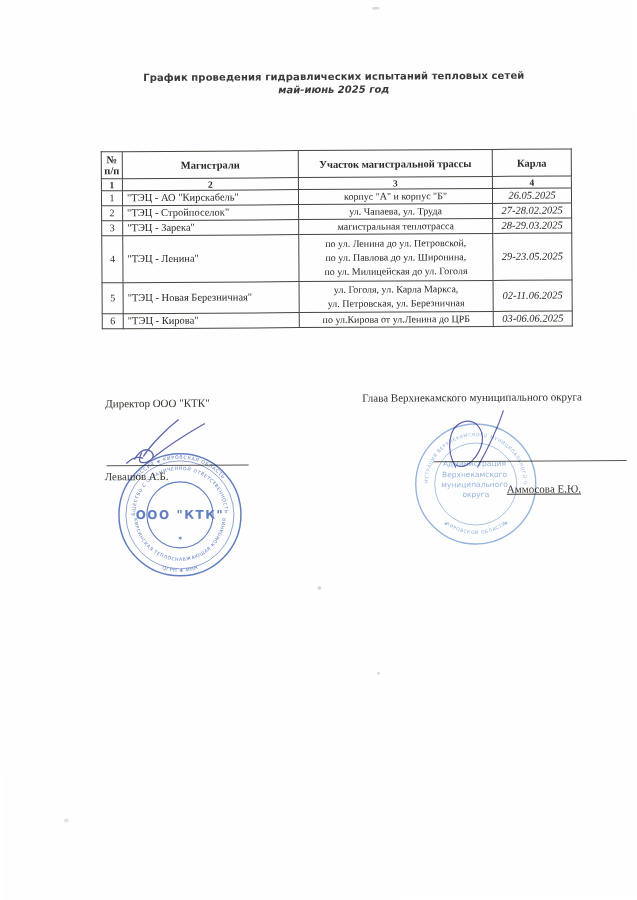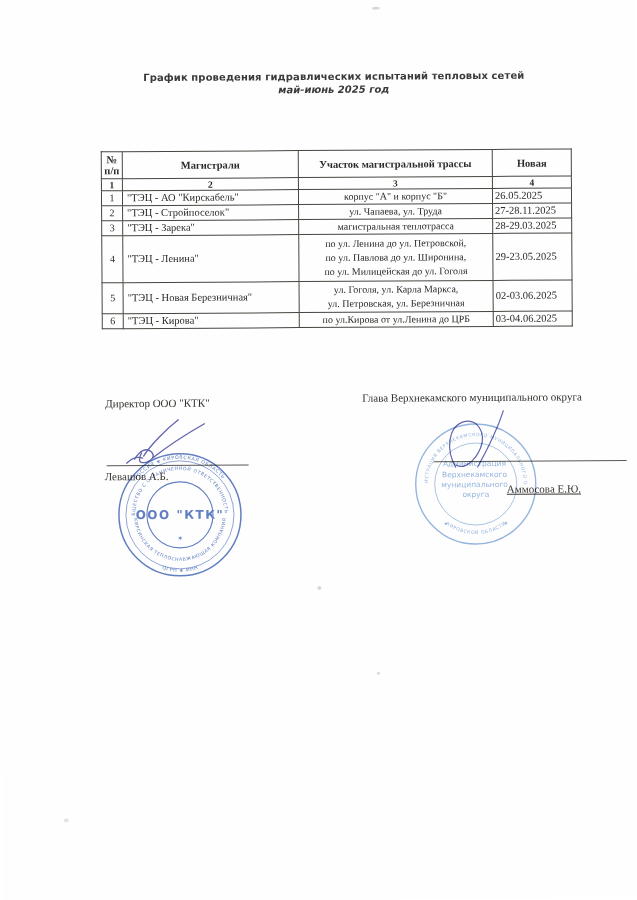--- a/index.html
+++ b/index.html
@@ -19,21 +19,21 @@
   table.sched td,table.sched th{border:1px solid #47453f;padding:0 2px;overflow:hidden;
               font-weight:normal;vertical-align:middle;}
   .col-num{width:21px}.col-main{width:176px}.col-sec{width:194px}.col-date{width:79px}
   tr.hdr th{font-size:10.5px;font-weight:bold;text-align:center;height:26px;line-height:11px;}
   th.th-num{font-size:9.5px;white-space:pre-line;}
   tr.colnums td{height:11px;font-size:9.5px;font-weight:bold;text-align:center;line-height:10px;}
   tbody.data td{font-size:10.5px;line-height:12px;}
   tbody.data td.c-num{text-align:center;font-size:10px;}
   tbody.data td.c-main{text-align:left;padding-left:4px;}
   tbody.data td.c-sec{text-align:center;white-space:pre-line;font-size:10px;line-height:14px;}
-  tbody.data td.c-date{text-align:left;}
+  tbody.data td.c-date{text-align:center;font-style:italic;}
   tbody.data tr:nth-child(1) td{height:14px}
   tbody.data tr:nth-child(2) td{height:14px}
   tbody.data tr:nth-child(3) td{height:13px}
   tbody.data tr:nth-child(4) td{height:46px}
   tbody.data tr:nth-child(5) td{height:30px}
   tbody.data tr:nth-child(6) td{height:13px}
 
   
   .sig-label{position:absolute;font-size:11px;color:#33302c;}
   .sig-left-label{left:105px;top:396px;}
@@ -70,68 +70,68 @@
         <col class="col-main">
         <col class="col-sec">
         <col class="col-date">
     </colgroup>
     <thead>
       <tr class="hdr">
         <th class="th-num">№
 п/п</th>
         <th>Магистрали</th>
         <th>Участок магистральной трассы</th>
-        <th>Новая</th>
+        <th>Карла</th>
       </tr>
       <tr class="colnums">
         <td>1</td>
         <td>2</td>
         <td>3</td>
         <td>4</td>
       </tr>
     </thead>
     <tbody class="data" id="rows-body">
         <tr>
       <td class="c-num">1</td>
       <td class="c-main">"ТЭЦ - АО "Кирскабель"</td>
       <td class="c-sec">корпус "А" и корпус "Б"</td>
       <td class="c-date">26.05.2025</td>
     </tr>
         <tr>
       <td class="c-num">2</td>
       <td class="c-main">"ТЭЦ - Стройпоселок"</td>
       <td class="c-sec">ул. Чапаева, ул. Труда</td>
-      <td class="c-date">27-28.11.2025</td>
+      <td class="c-date">27-28.02.2025</td>
     </tr>
         <tr>
       <td class="c-num">3</td>
       <td class="c-main">"ТЭЦ - Зарека"</td>
       <td class="c-sec">магистральная теплотрасса</td>
       <td class="c-date">28-29.03.2025</td>
     </tr>
         <tr>
       <td class="c-num">4</td>
       <td class="c-main">"ТЭЦ - Ленина"</td>
       <td class="c-sec">по ул. Ленина до ул. Петровской,
 по ул. Павлова до ул. Широнина,
 по ул. Милицейская до ул. Гоголя</td>
       <td class="c-date">29-23.05.2025</td>
     </tr>
         <tr>
       <td class="c-num">5</td>
       <td class="c-main">"ТЭЦ - Новая Березничная"</td>
       <td class="c-sec">ул. Гоголя,  ул. Карла Маркса,
 ул. Петровская, ул. Березничная</td>
-      <td class="c-date">02-03.06.2025</td>
+      <td class="c-date">02-11.06.2025</td>
     </tr>
         <tr>
       <td class="c-num">6</td>
       <td class="c-main">"ТЭЦ - Кирова"</td>
       <td class="c-sec">по ул.Кирова от ул.Ленина до ЦРБ</td>
-      <td class="c-date">03-04.06.2025</td>
+      <td class="c-date">03-06.06.2025</td>
     </tr>
       </tbody>
   </table>
 
   <div class="sig-label sig-left-label">Директор ООО "КТК"</div>
   <div class="sig-label sig-right-label">Глава Верхнекамского муниципального округа</div>
 
   <div class="sig-line sig-line-left"></div>
   <div class="sig-line sig-line-right"></div>
 

